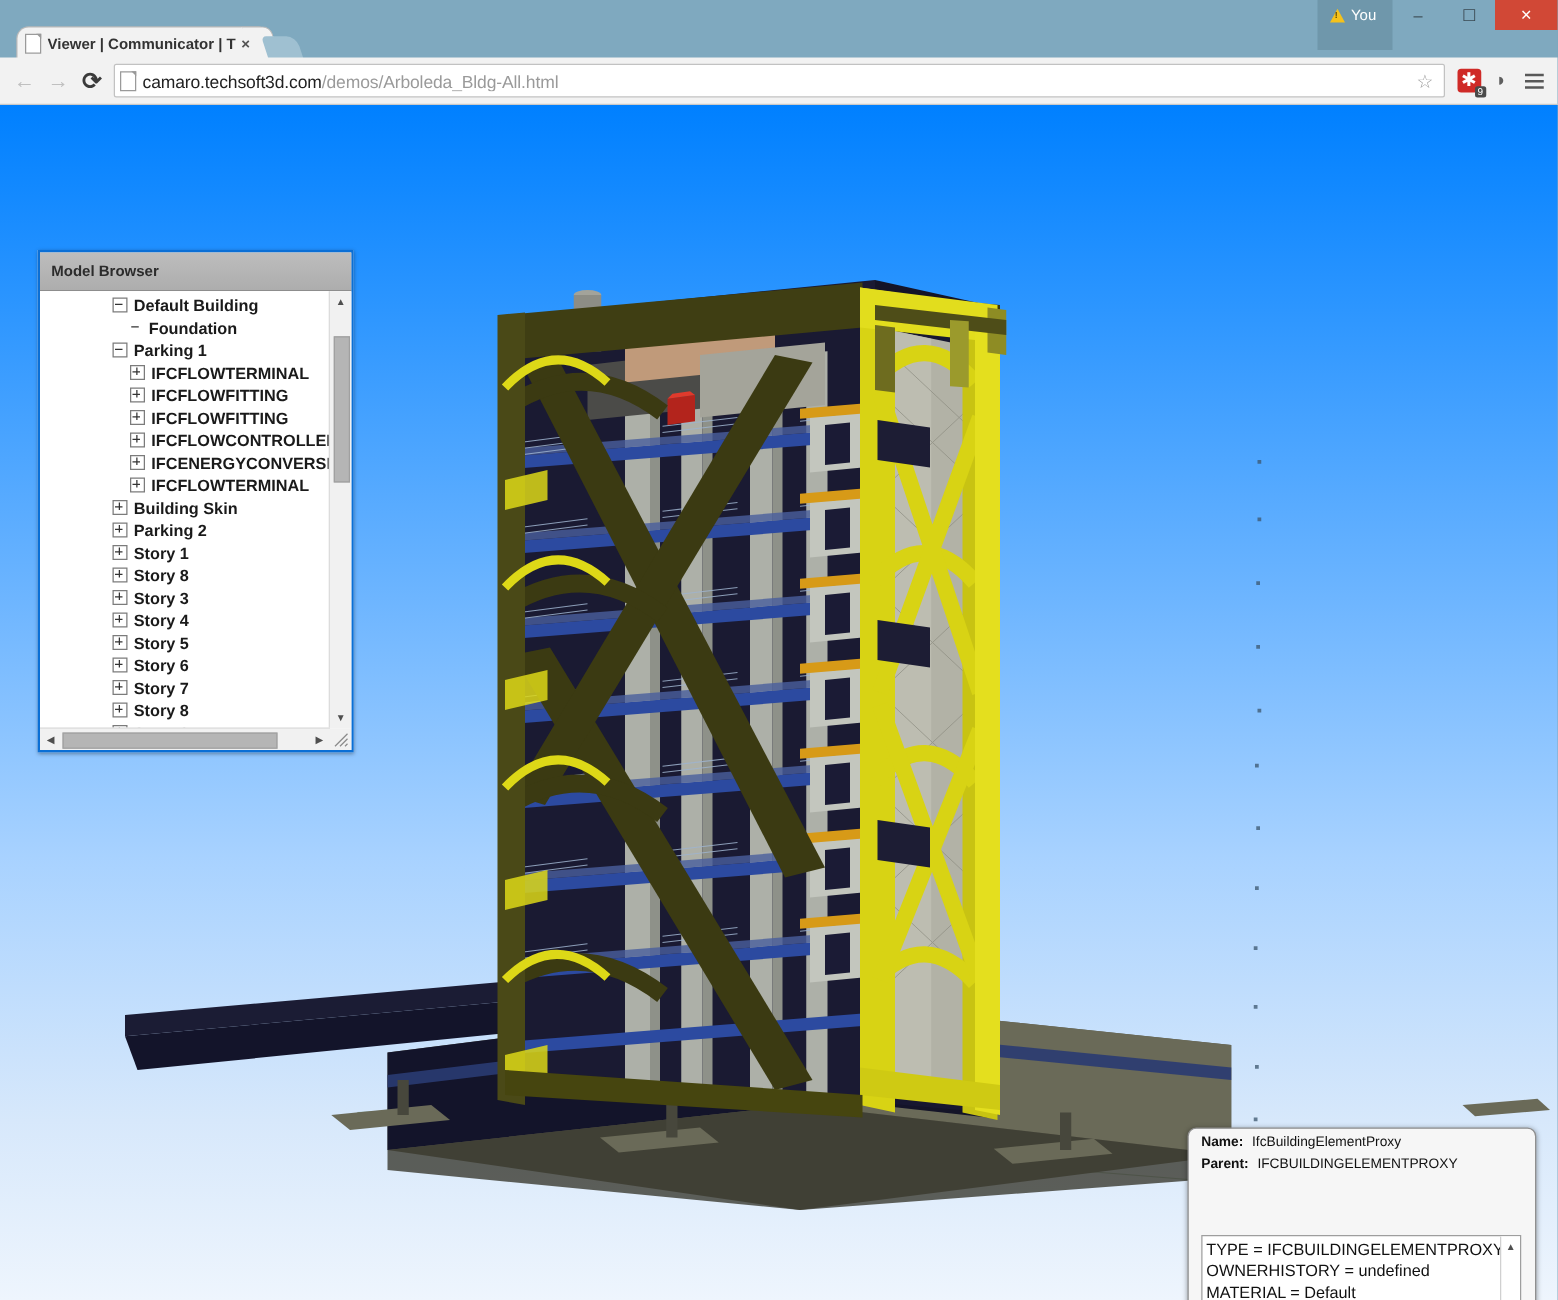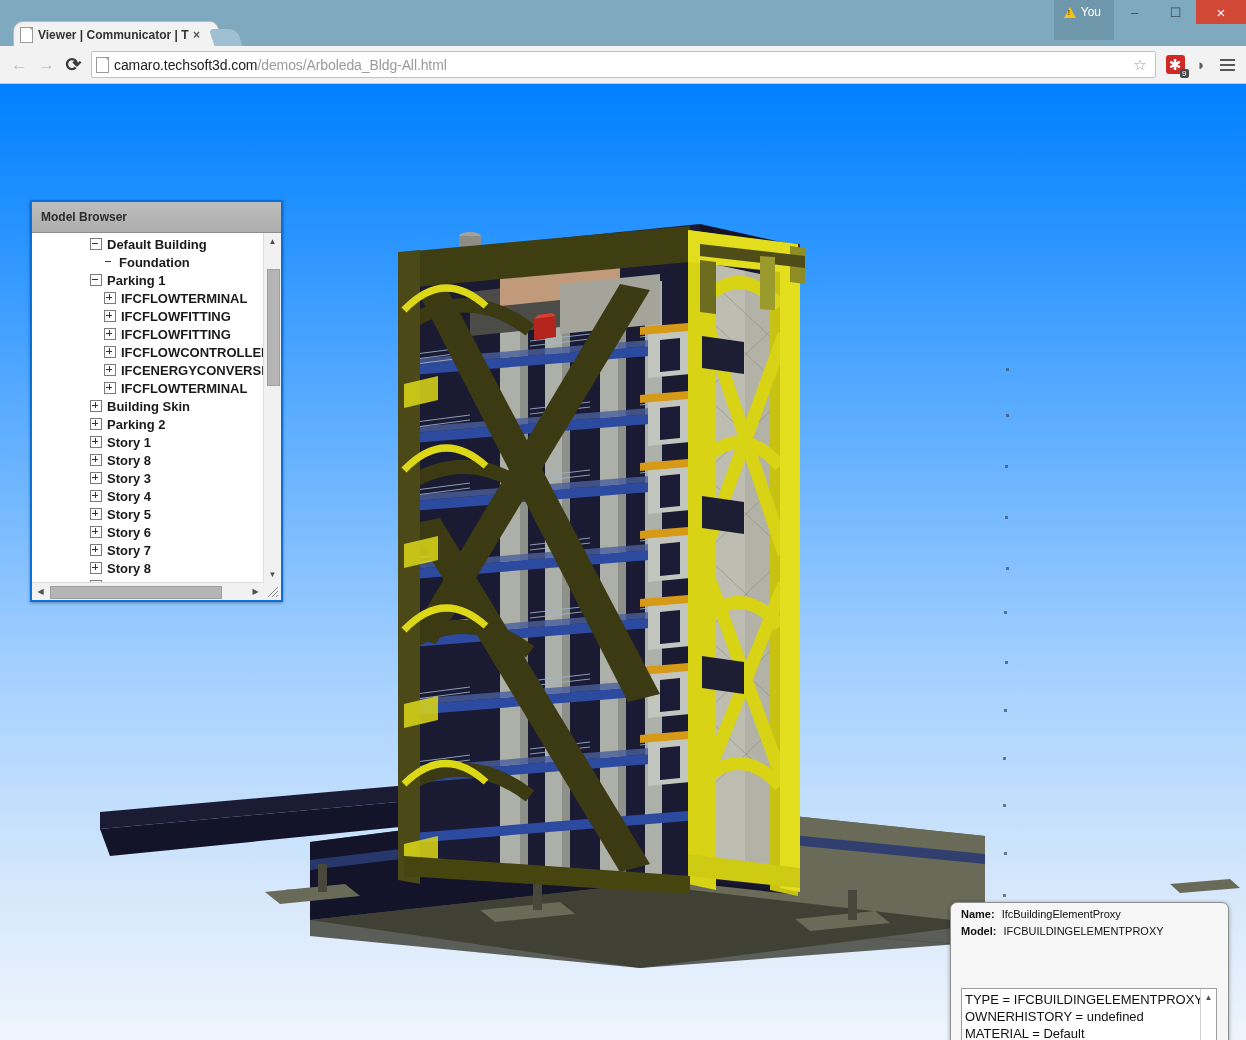--- a/index.html
+++ b/index.html
@@ -538,21 +538,21 @@
         </div>
       </div>
     </div>
 
     <div id="props">
       <div class="prow">
         <span class="plabel">Name:</span>
         <span>IfcBuildingElementProxy</span>
       </div>
       <div class="prow">
-        <span class="plabel">Model:</span>
+        <span class="plabel">Parent:</span>
         <span>IFCBUILDINGELEMENTPROXY</span>
       </div>
 
       <div id="props-box">
         <div id="props-list">
             <div class="pline">TYPE = IFCBUILDINGELEMENTPROXY</div>
             <div class="pline">OWNERHISTORY = undefined</div>
             <div class="pline">MATERIAL = Default</div>
           </div>
         <div id="props-sb">

